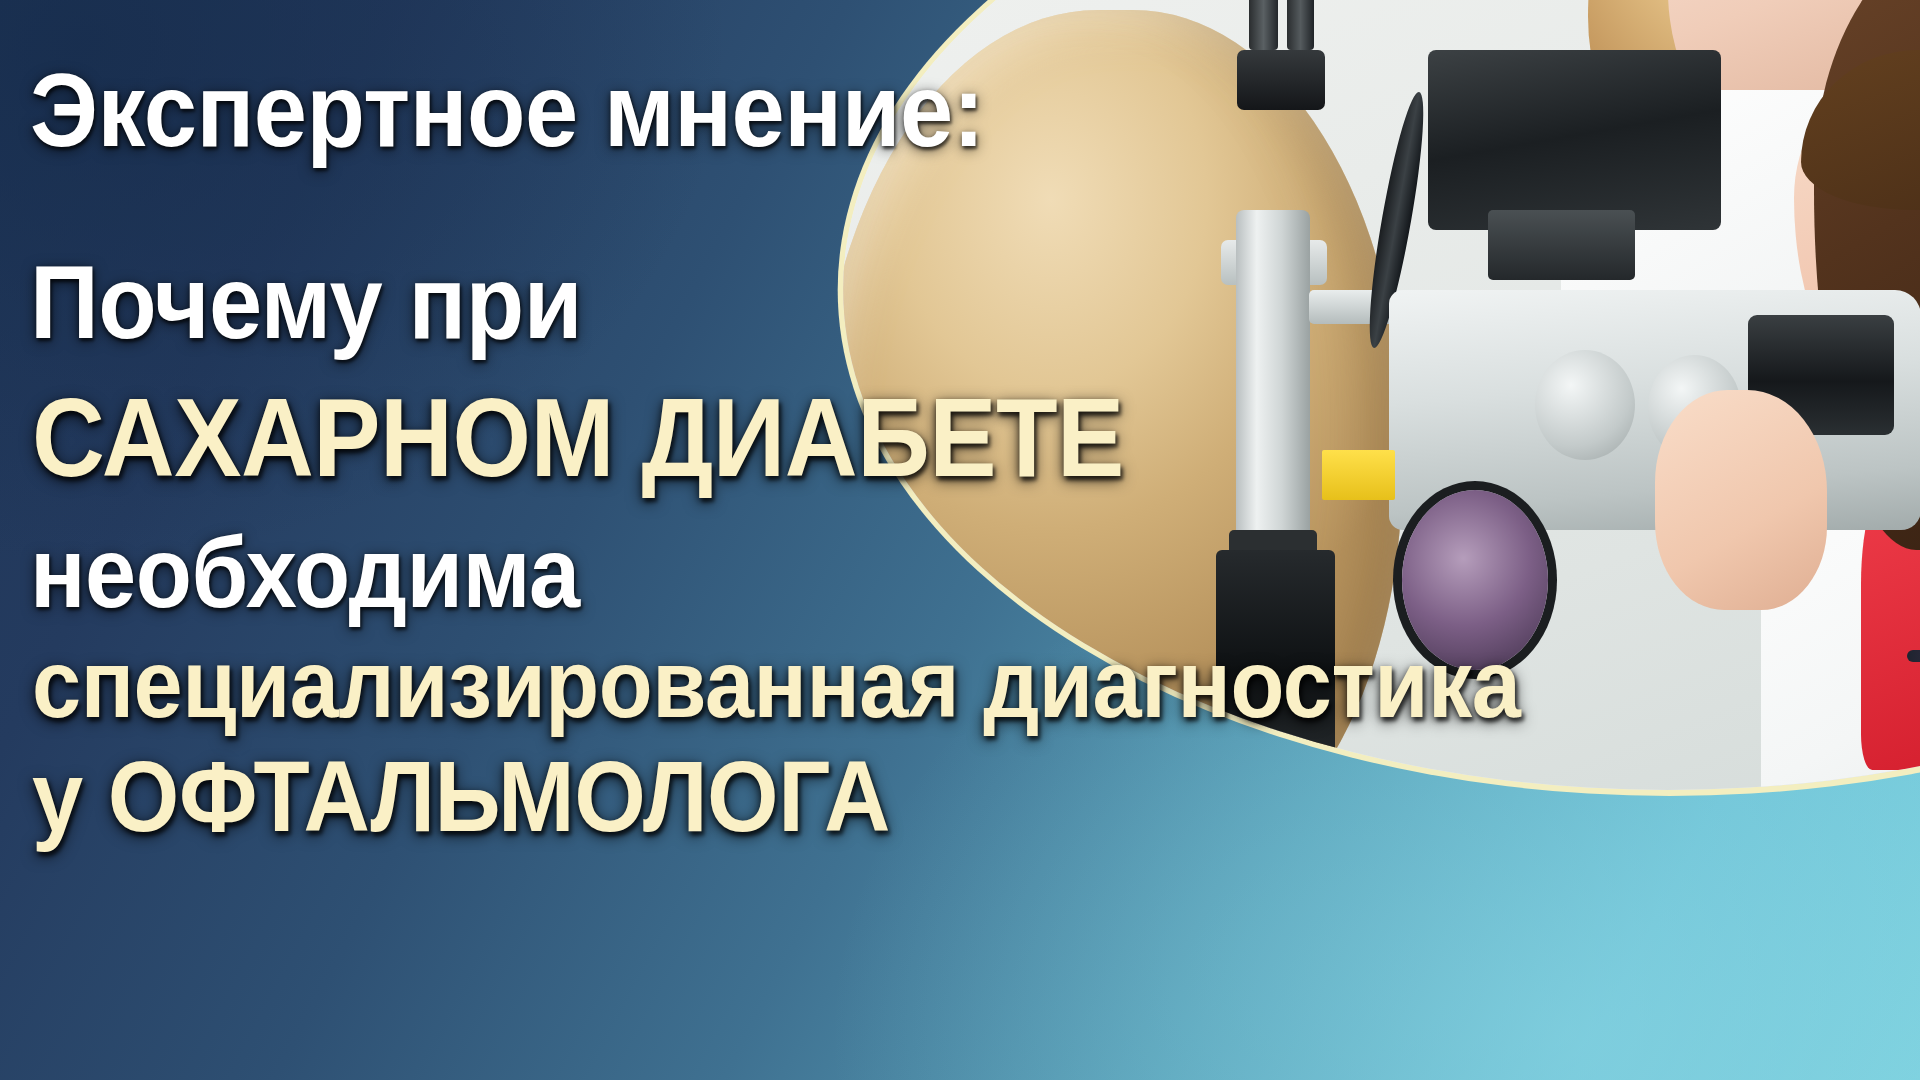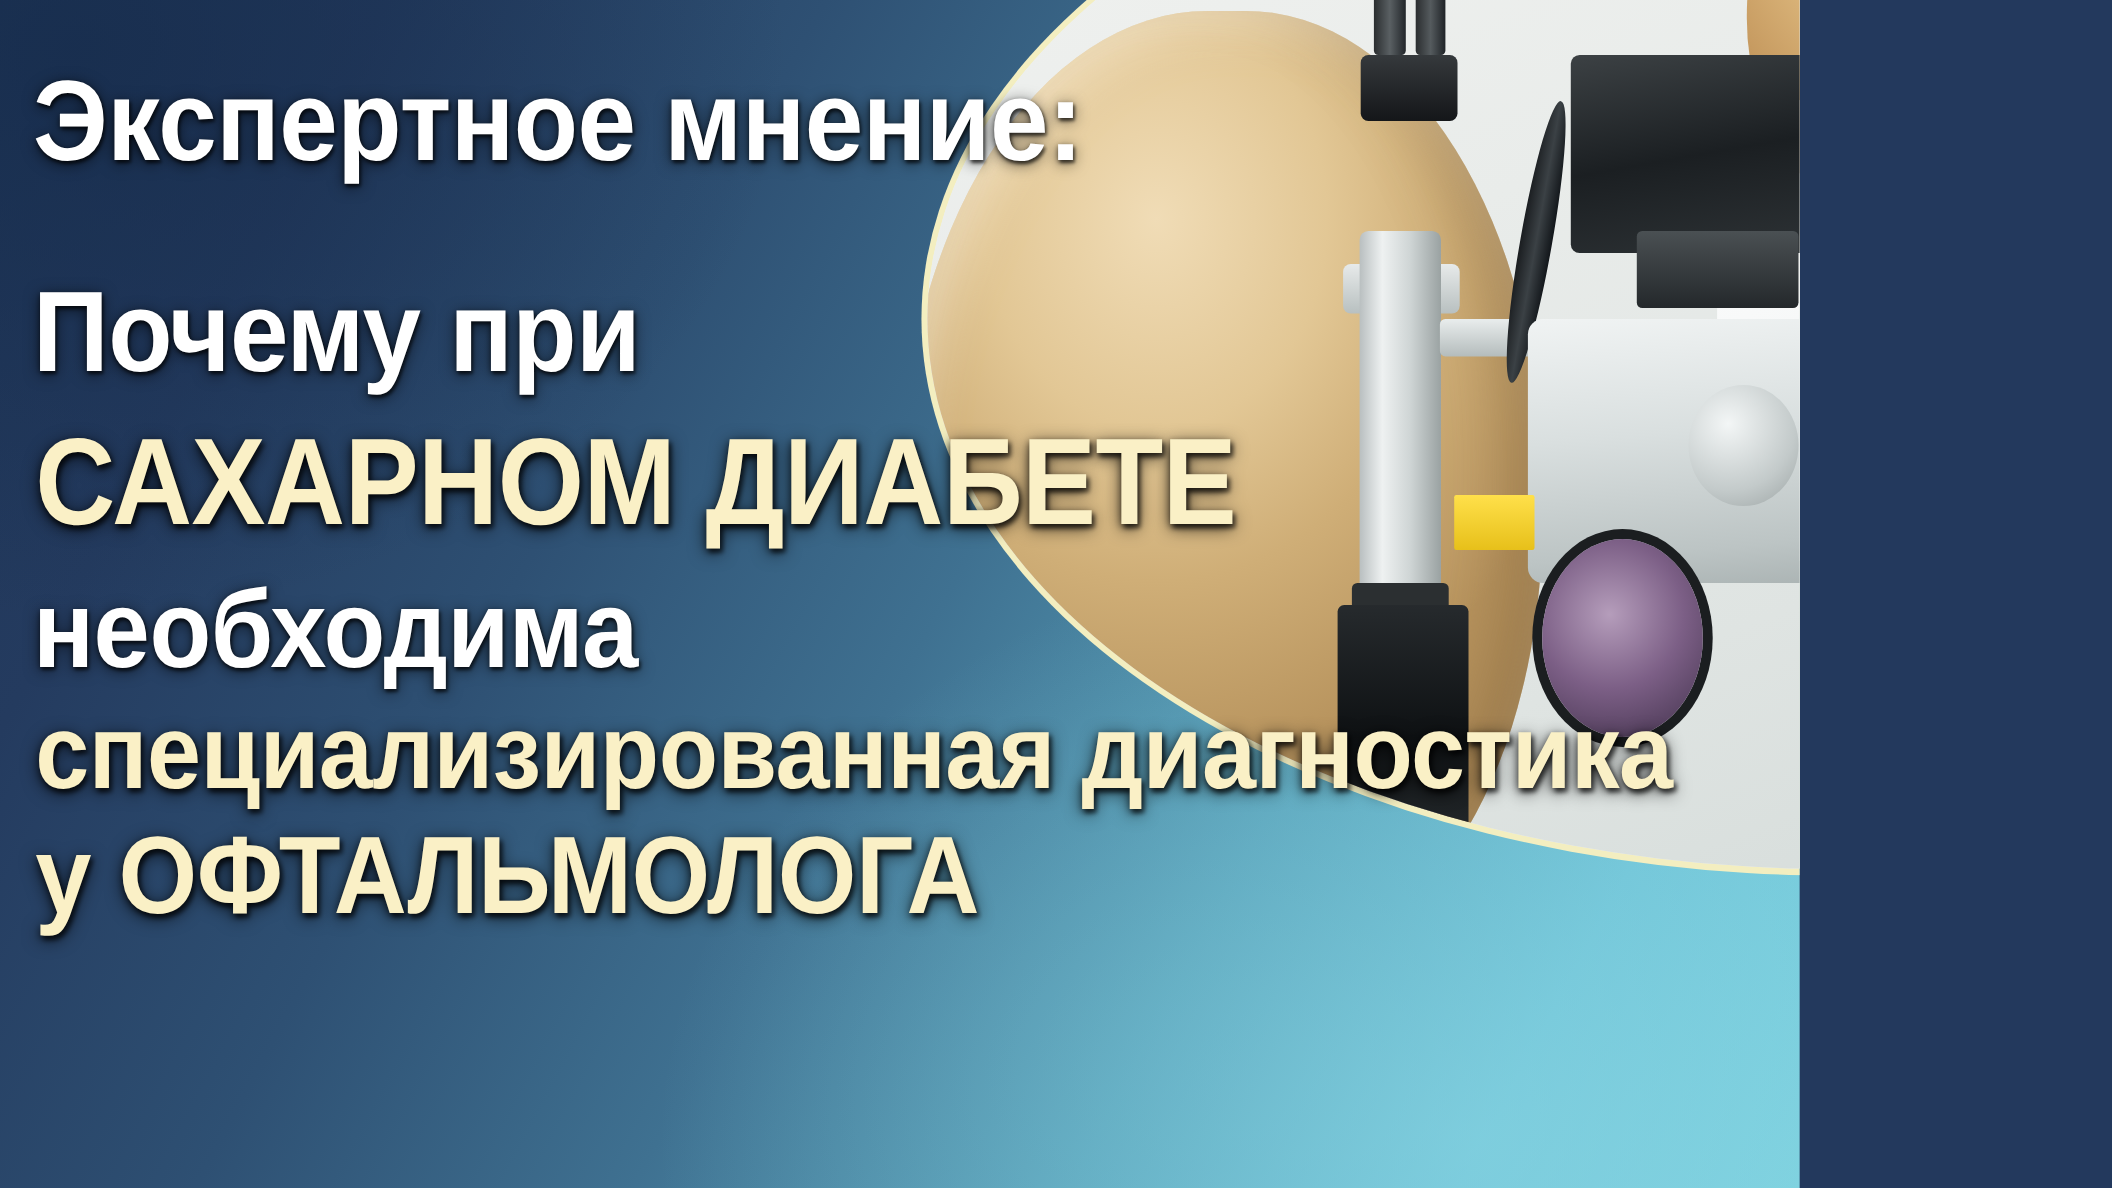--- a/index.html
+++ b/index.html
@@ -3,21 +3,21 @@
 <meta charset="utf-8">
 <title>Expert Opinion Banner</title>
 <style>
   html,body{margin:0;padding:0;}
   body{
     width:1920px;height:1080px;overflow:hidden;
     font-family:"Liberation Sans", sans-serif;
     background:#23395d;
   }
   #banner{
-    position:relative;width:1636px;height:1080px;overflow:hidden;
+    position:relative;width:1920px;height:1080px;overflow:hidden;
     background:
       linear-gradient(118deg,
         #1f3557 0%,
         #243b5f 16%,
         #2e5073 34%,
         #3f7191 52%,
         #57a0b8 70%,
         #6dc2d6 86%,
         #7ad0de 100%);
   }

